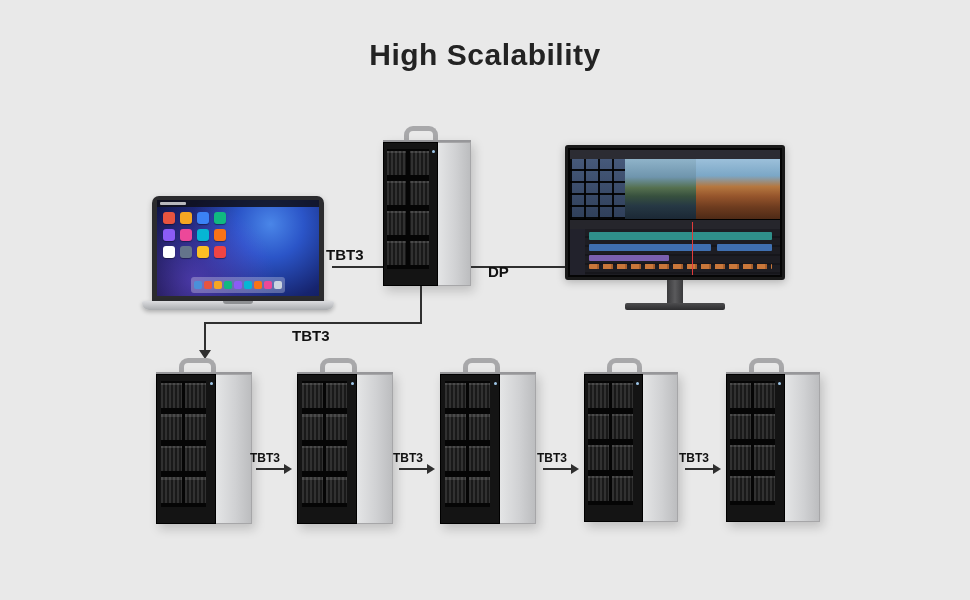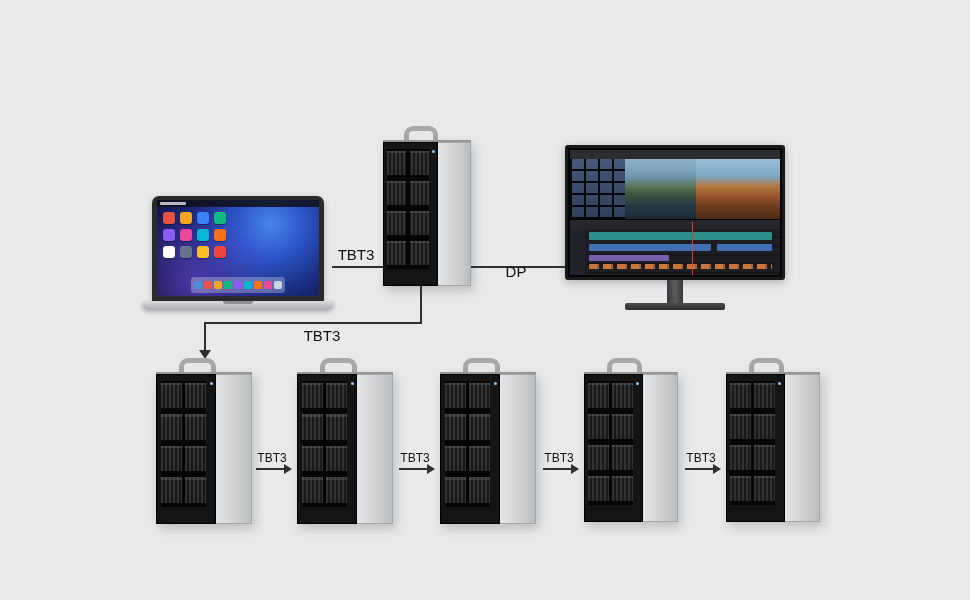--- a/index.html
+++ b/index.html
@@ -21,21 +21,21 @@
   .l1  { left:332px; top:266px; width:51px;  height:2px; }
   .l2  { left:471px; top:266px; width:94px;  height:2px; }
   .l3a { left:420px; top:286px; width:2px;   height:38px; }
   .l3b { left:204px; top:322px; width:218px; height:2px; }
   .l3c { left:204px; top:322px; width:2px;   height:30px; }
   .arrow-down {
     position:absolute; left:199px; top:350px; width:0; height:0;
     border-left:6px solid transparent; border-right:6px solid transparent;
     border-top:9px solid #2f2f2f;
   }
-  .lbl { position:absolute; color:#111; text-align:center; }
+  .lbl { position:absolute; color:#111; text-align:left;font-weight:bold; }
   .lbl-top { font-size:15px; width:60px; }
   #lbl-laptop { left:326px; top:246px; }
   #lbl-dp     { left:488px; top:246px; width:56px;margin-top:17px; }
   #lbl-chain  { left:292px; top:327px; }
   .lbl-sm { font-size:12px; width:44px; }
   #lbl-c1 { left:250px; top:451px; }
   #lbl-c2 { left:393px; top:451px; }
   #lbl-c3 { left:537px; top:451px; }
   #lbl-c4 { left:679px; top:451px; }
   .a-line { position:absolute; top:468px; width:28px; height:2px; background:#2f2f2f; }
@@ -185,20 +185,21 @@
     position:absolute; left:50%; transform:translateX(-50%); top:158px;
     width:100px; height:7px; border-radius:2px;
     background:linear-gradient(180deg,#4c4c4e,#2d2d2f);
   }
 </style>
 </head>
 <body>
 
 <div class="stage">
 
+  <h1 class="title">High Scalability</h1>
 
   <div class="laptop">
     <div class="laptop-screen">
       <div class="laptop-display">
         <div class="lap-menubar"></div>
         <div class="app-grid">
             <span class="app-ico" style="background: rgb(232, 84, 63);"></span>
             <span class="app-ico" style="background: rgb(245, 166, 35);"></span>
             <span class="app-ico" style="background: rgb(59, 130, 246);"></span>
             <span class="app-ico" style="background: rgb(16, 185, 129);"></span>

